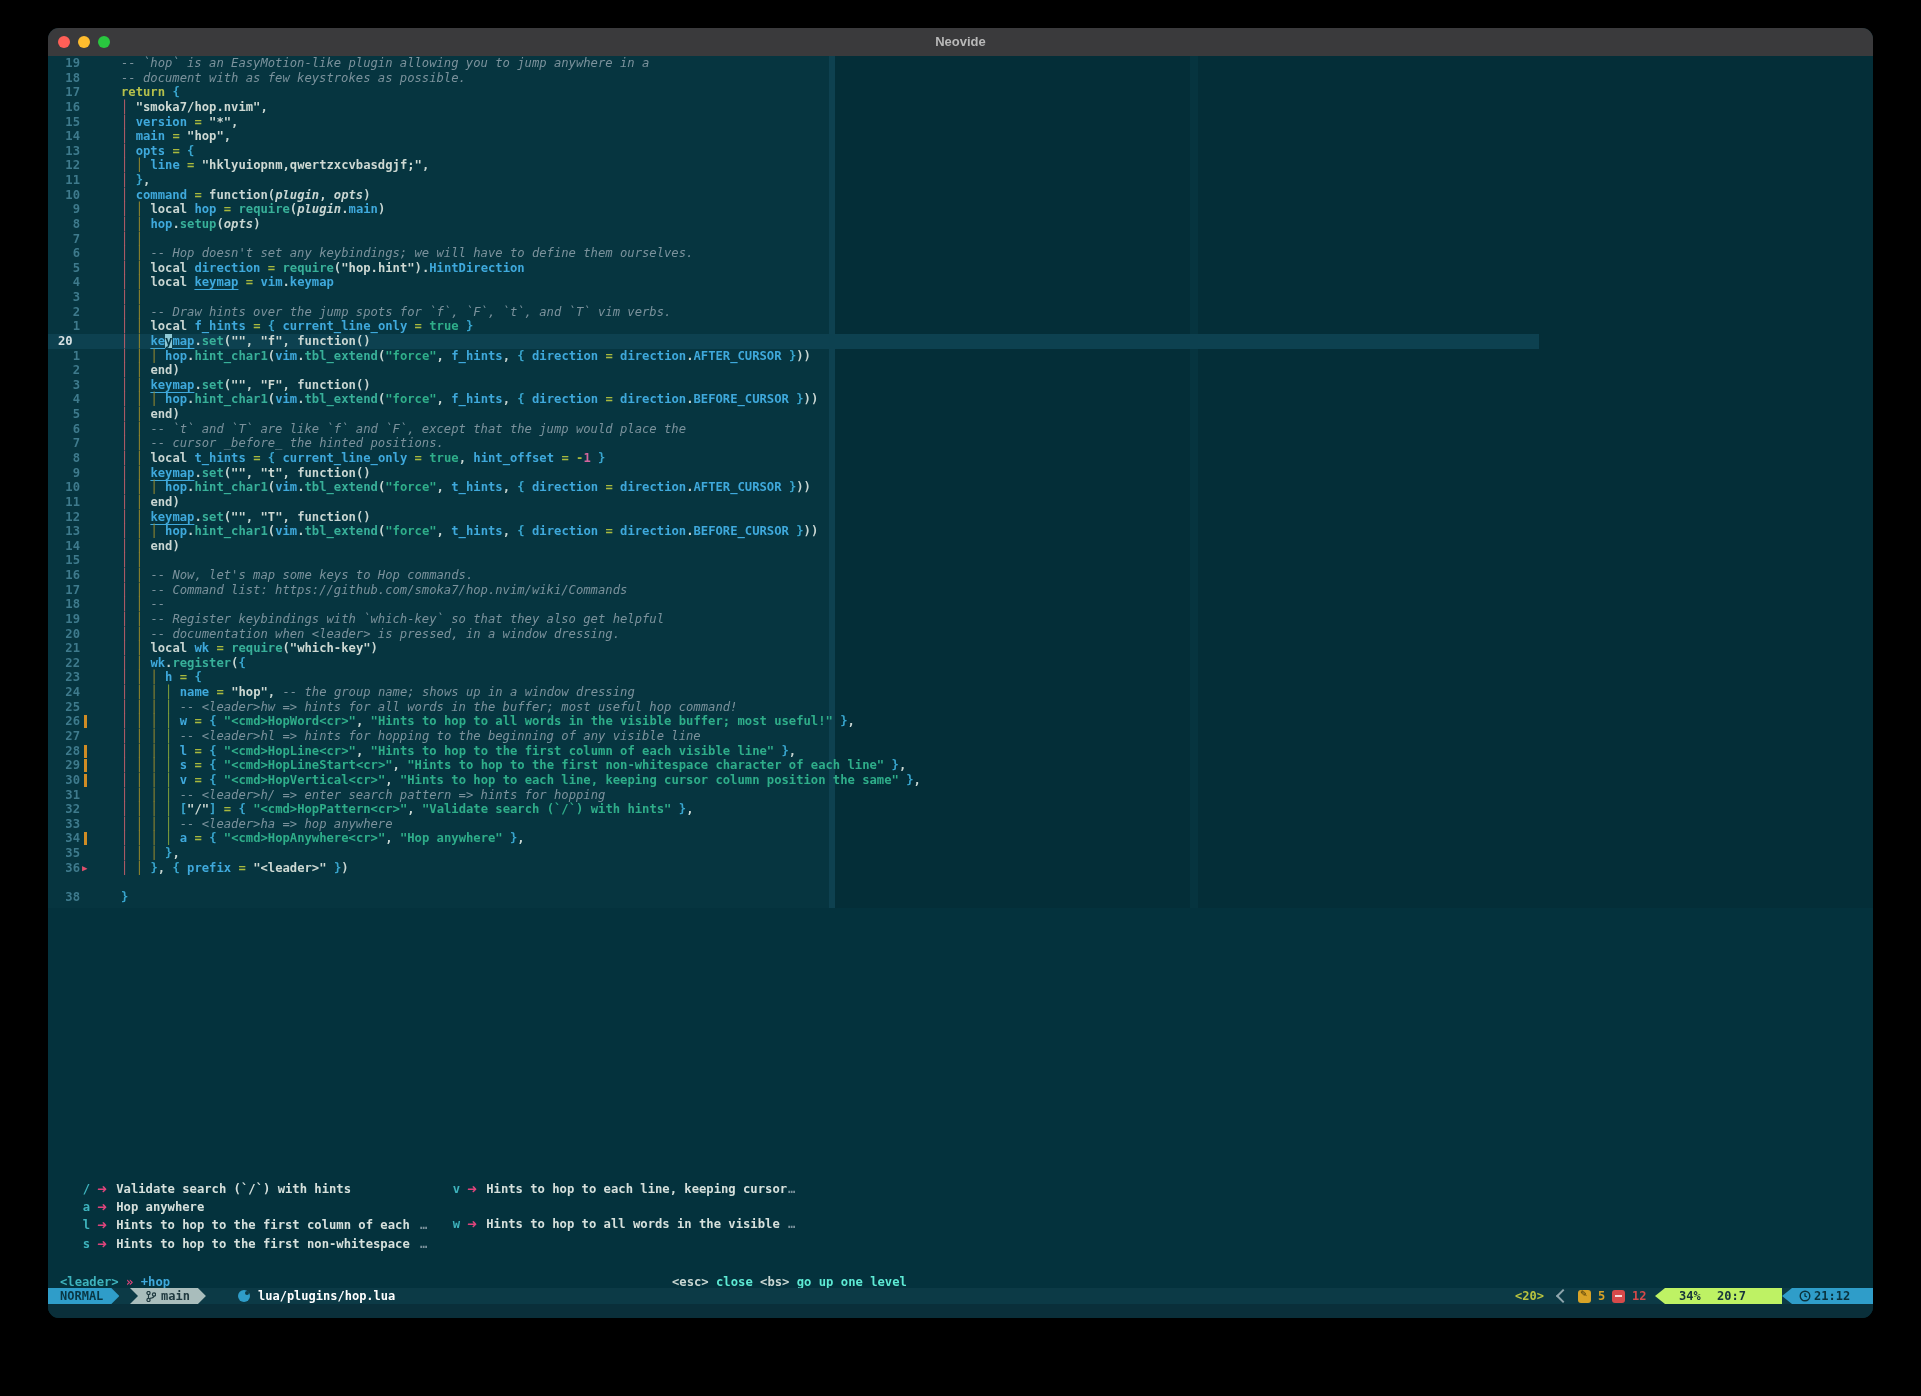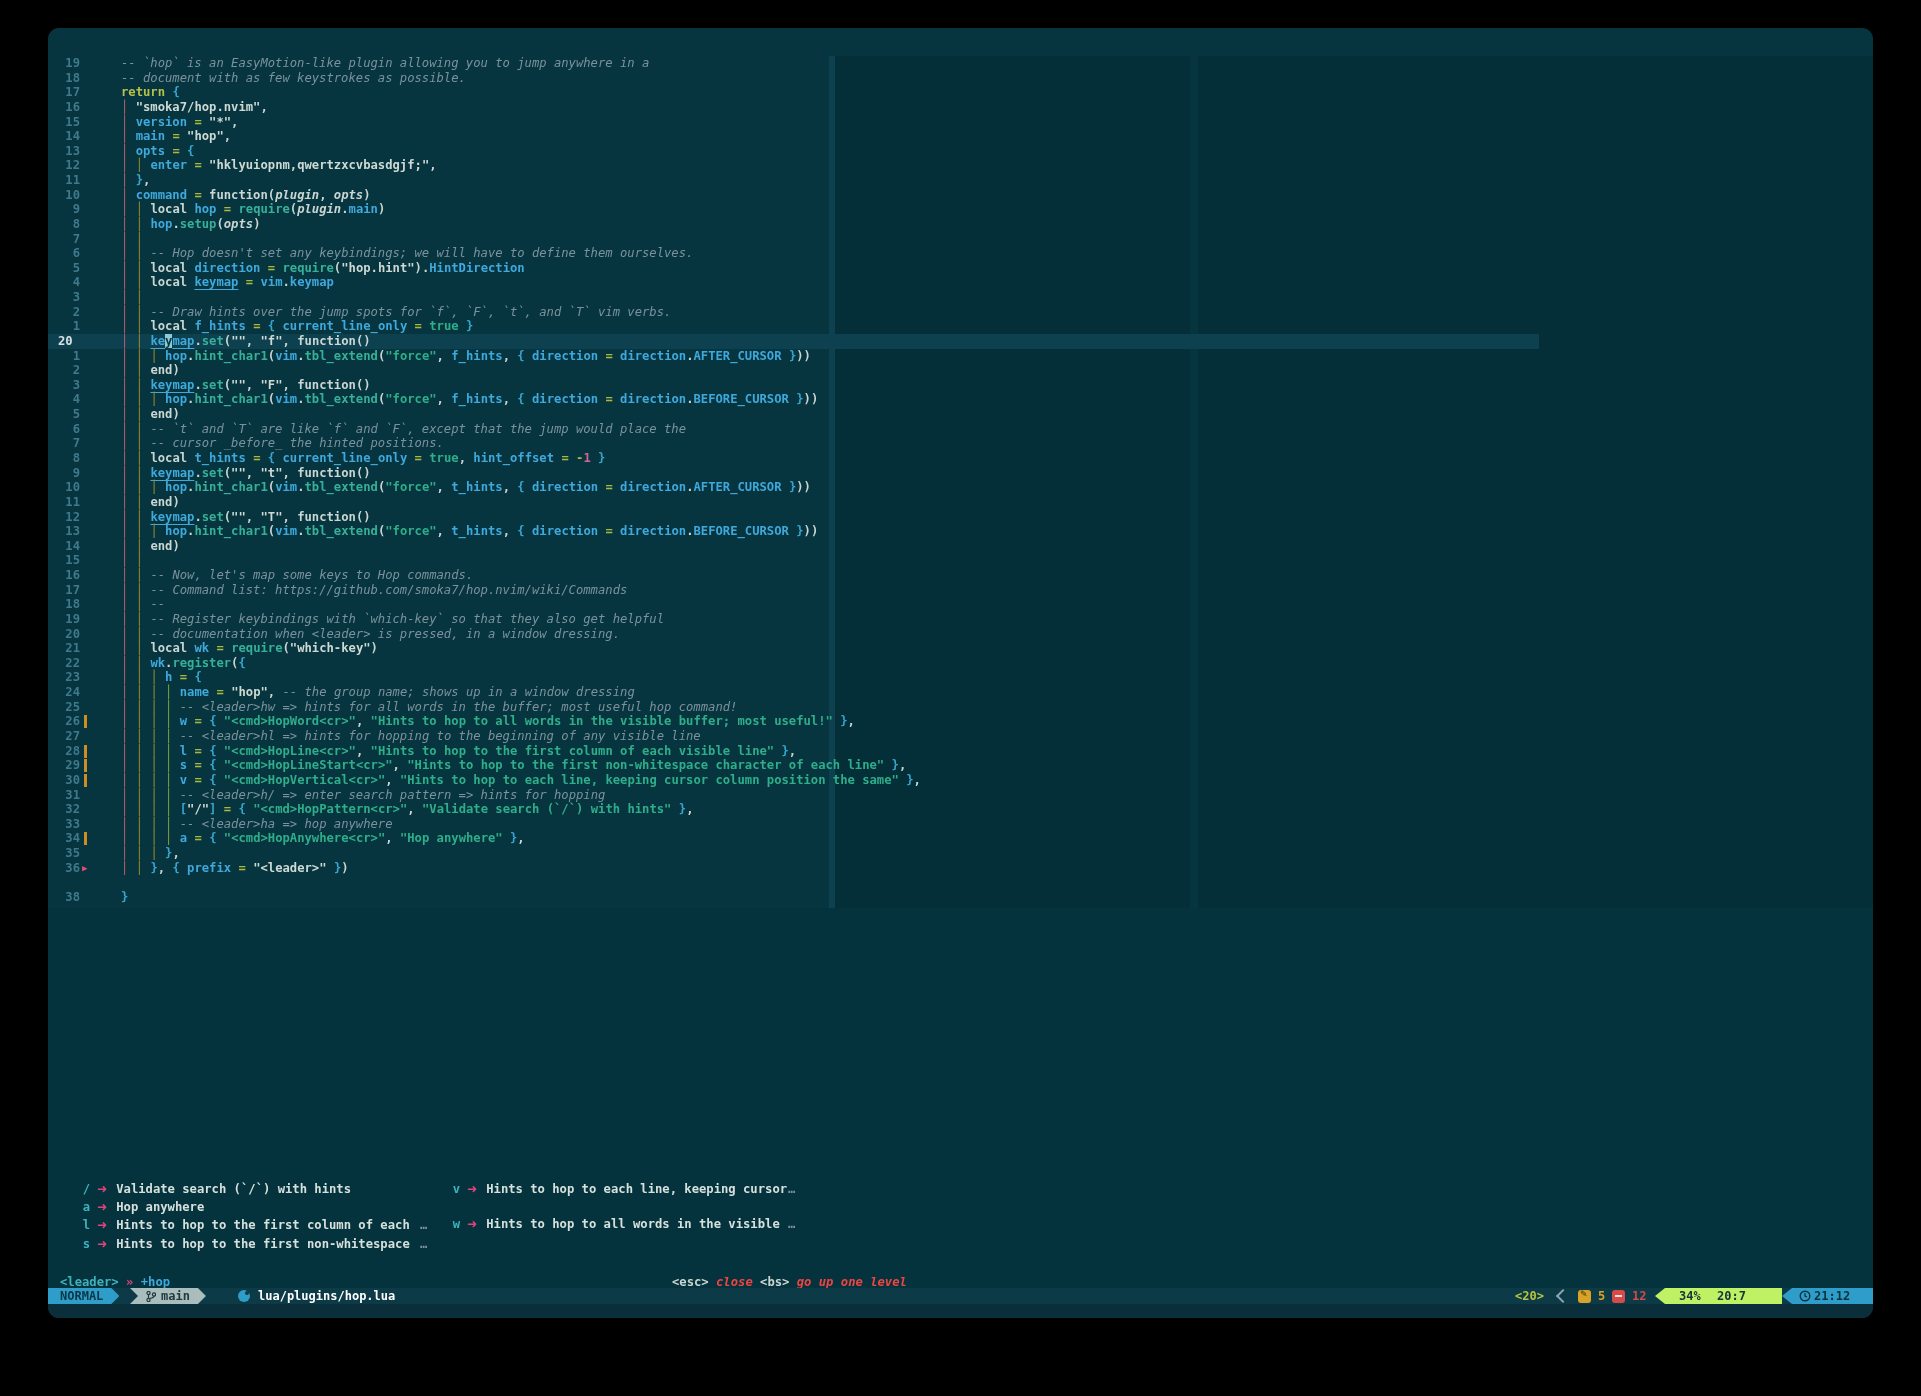--- a/index.html
+++ b/index.html
@@ -47,21 +47,21 @@
   .wk-arrow{display:inline-block;margin:0 9px 0 7px;color:#df457c;font-family:"DejaVu Sans",sans-serif;}
   .wk-desc{color:#d6e0dc;}
   .wk-ell{position:absolute;top:0;color:#7b929c;}
   #wk-col-left .wk-ell{left:342px;}
   #wk-col-right .wk-ell{left:340px;}
   #wk-breadcrumb{position:absolute;left:12px;top:1246px;height:16px;line-height:16px;
             font-family:"DejaVu Sans Mono",monospace;font-size:12.2px;font-weight:bold;white-space:pre;}
   .bc-keys{color:#3eb3bd;} .bc-sep{color:#df457c;} .bc-group{color:#3fa9dc;}
   #wk-help{position:absolute;left:624px;top:1246px;height:16px;line-height:16px;
             font-family:"DejaVu Sans Mono",monospace;font-size:12.2px;font-weight:bold;white-space:pre;}
-  .help-key{color:#c9d6d2;} .help-action{color:#ef4444;font-style:italic;}
+  .help-key{color:#c9d6d2;} .help-action{color:#5eead4;}
   
   #statusline{position:absolute;left:0;top:1260px;width:1825px;height:16px;background:#0c3a46;
               font-family:"DejaVu Sans Mono",monospace;font-size:12px;font-weight:bold;}
   .seg{position:absolute;top:0;height:16px;line-height:16px;}
   #seg-mode{left:0;padding:0 16px 0 12px;background:#2f9dc9;color:#093744;
             clip-path:polygon(0 0,calc(100% - 8px) 0,100% 50%,calc(100% - 8px) 100%,0 100%);z-index:3;}
   #seg-branch{left:82px;padding:0 16px 0 16px;background:#a9bdbc;color:#203a40;
             clip-path:polygon(0 0,8px 50%,0 100%,calc(100% - 8px) 100%,100% 50%,calc(100% - 8px) 0);z-index:2;}
   #seg-branch svg{vertical-align:-2px;margin-right:5px;}
   #lua-icon{position:absolute;left:190px;top:2px;width:12px;height:12px;border-radius:50%;background:#2f9dc9;}
@@ -97,21 +97,21 @@
   <div id="zone-bottom"></div>
 
   <div id="editor-rows">
       <div class="crow" style="top: 0px;"><span class="ln">19</span><span class="code"><span class="s-cm">-- `hop` is an EasyMotion-like plugin allowing you to jump anywhere in a</span></span></div>
       <div class="crow" style="top: 14.63px;"><span class="ln">18</span><span class="code"><span class="s-cm">-- document with as few keystrokes as possible.</span></span></div>
       <div class="crow" style="top: 29.26px;"><span class="ln">17</span><span class="code"><span class="s-ret">return</span><span class="s-pl"> </span><span class="s-br">{</span></span></div>
       <div class="crow" style="top: 43.89px;"><span class="ln">16</span><span class="code"><span class="s-g0">│ </span><span class="s-str">"smoka7/hop.nvim"</span><span class="s-pl">,</span></span></div>
       <div class="crow" style="top: 58.52px;"><span class="ln">15</span><span class="code"><span class="s-g0">│ </span><span class="s-id">version</span><span class="s-pl"> </span><span class="s-op">=</span><span class="s-pl"> </span><span class="s-str">"*"</span><span class="s-pl">,</span></span></div>
       <div class="crow" style="top: 73.15px;"><span class="ln">14</span><span class="code"><span class="s-g0">│ </span><span class="s-id">main</span><span class="s-pl"> </span><span class="s-op">=</span><span class="s-pl"> </span><span class="s-str">"hop"</span><span class="s-pl">,</span></span></div>
       <div class="crow" style="top: 87.78px;"><span class="ln">13</span><span class="code"><span class="s-g0">│ </span><span class="s-id">opts</span><span class="s-pl"> </span><span class="s-op">=</span><span class="s-pl"> </span><span class="s-br">{</span></span></div>
-      <div class="crow" style="top: 102.41px;"><span class="ln">12</span><span class="code"><span class="s-g0">│ </span><span class="s-g1">│ </span><span class="s-id">enter</span><span class="s-pl"> </span><span class="s-op">=</span><span class="s-pl"> </span><span class="s-str">"hklyuiopnm,qwertzxcvbasdgjf;"</span><span class="s-pl">,</span></span></div>
+      <div class="crow" style="top: 102.41px;"><span class="ln">12</span><span class="code"><span class="s-g0">│ </span><span class="s-g1">│ </span><span class="s-id">line</span><span class="s-pl"> </span><span class="s-op">=</span><span class="s-pl"> </span><span class="s-str">"hklyuiopnm,qwertzxcvbasdgjf;"</span><span class="s-pl">,</span></span></div>
       <div class="crow" style="top: 117.04px;"><span class="ln">11</span><span class="code"><span class="s-g0">│ </span><span class="s-br">}</span><span class="s-pl">,</span></span></div>
       <div class="crow" style="top: 131.67px;"><span class="ln">10</span><span class="code"><span class="s-g0">│ </span><span class="s-id">command</span><span class="s-pl"> </span><span class="s-op">=</span><span class="s-pl"> </span><span class="s-pl">function(</span><span class="s-par">plugin</span><span class="s-pl">, </span><span class="s-par">opts</span><span class="s-pl">)</span></span></div>
       <div class="crow" style="top: 146.3px;"><span class="ln">9</span><span class="code"><span class="s-g0">│ </span><span class="s-g1">│ </span><span class="s-pl">local </span><span class="s-id">hop</span><span class="s-pl"> </span><span class="s-op">=</span><span class="s-pl"> </span><span class="s-call">require</span><span class="s-pl">(</span><span class="s-par">plugin</span><span class="s-pl">.</span><span class="s-id">main</span><span class="s-pl">)</span></span></div>
       <div class="crow" style="top: 160.93px;"><span class="ln">8</span><span class="code"><span class="s-g0">│ </span><span class="s-g1">│ </span><span class="s-id">hop</span><span class="s-pl">.</span><span class="s-call">setup</span><span class="s-pl">(</span><span class="s-par">opts</span><span class="s-pl">)</span></span></div>
       <div class="crow" style="top: 175.56px;"><span class="ln">7</span><span class="code"><span class="s-g0">│ </span><span class="s-g1">│ </span></span></div>
       <div class="crow" style="top: 190.19px;"><span class="ln">6</span><span class="code"><span class="s-g0">│ </span><span class="s-g1">│ </span><span class="s-cm">-- Hop doesn't set any keybindings; we will have to define them ourselves.</span></span></div>
       <div class="crow" style="top: 204.82px;"><span class="ln">5</span><span class="code"><span class="s-g0">│ </span><span class="s-g1">│ </span><span class="s-pl">local </span><span class="s-id">direction</span><span class="s-pl"> </span><span class="s-op">=</span><span class="s-pl"> </span><span class="s-call">require</span><span class="s-pl">(</span><span class="s-str">"hop.hint"</span><span class="s-pl">).</span><span class="s-id">HintDirection</span></span></div>
       <div class="crow" style="top: 219.45px;"><span class="ln">4</span><span class="code"><span class="s-g0">│ </span><span class="s-g1">│ </span><span class="s-pl">local </span><span class="s-idU">keymap</span><span class="s-pl"> </span><span class="s-op">=</span><span class="s-pl"> </span><span class="s-id">vim</span><span class="s-pl">.</span><span class="s-id">keymap</span></span></div>
       <div class="crow" style="top: 234.08px;"><span class="ln">3</span><span class="code"><span class="s-g0">│ </span><span class="s-g1">│ </span></span></div>
       <div class="crow" style="top: 248.71px;"><span class="ln">2</span><span class="code"><span class="s-g0">│ </span><span class="s-g1">│ </span><span class="s-cm">-- Draw hints over the jump spots for `f`, `F`, `t`, and `T` vim verbs.</span></span></div>
@@ -202,13 +202,19 @@
     <div class="seg" id="seg-time">
         <svg width="12" height="12" viewBox="0 0 12 12">
           <circle cx="6" cy="6" r="4.8" fill="none" stroke="#0a323c" stroke-width="1.4"></circle>
           <path d="M6 3.2 L6 6 L8 7" fill="none" stroke="#0a323c" stroke-width="1.3"></path>
         </svg>
         <span class="tm">21:12</span>
       </div>
   </div>
   <div id="below-status"></div>
 
+  <div id="titlebar">
+    <div id="title">Neovide</div>
+    <div class="tl" id="tl-close"></div>
+    <div class="tl" id="tl-min"></div>
+    <div class="tl" id="tl-max"></div>
+  </div>
 </div>
 
 </body></html>

